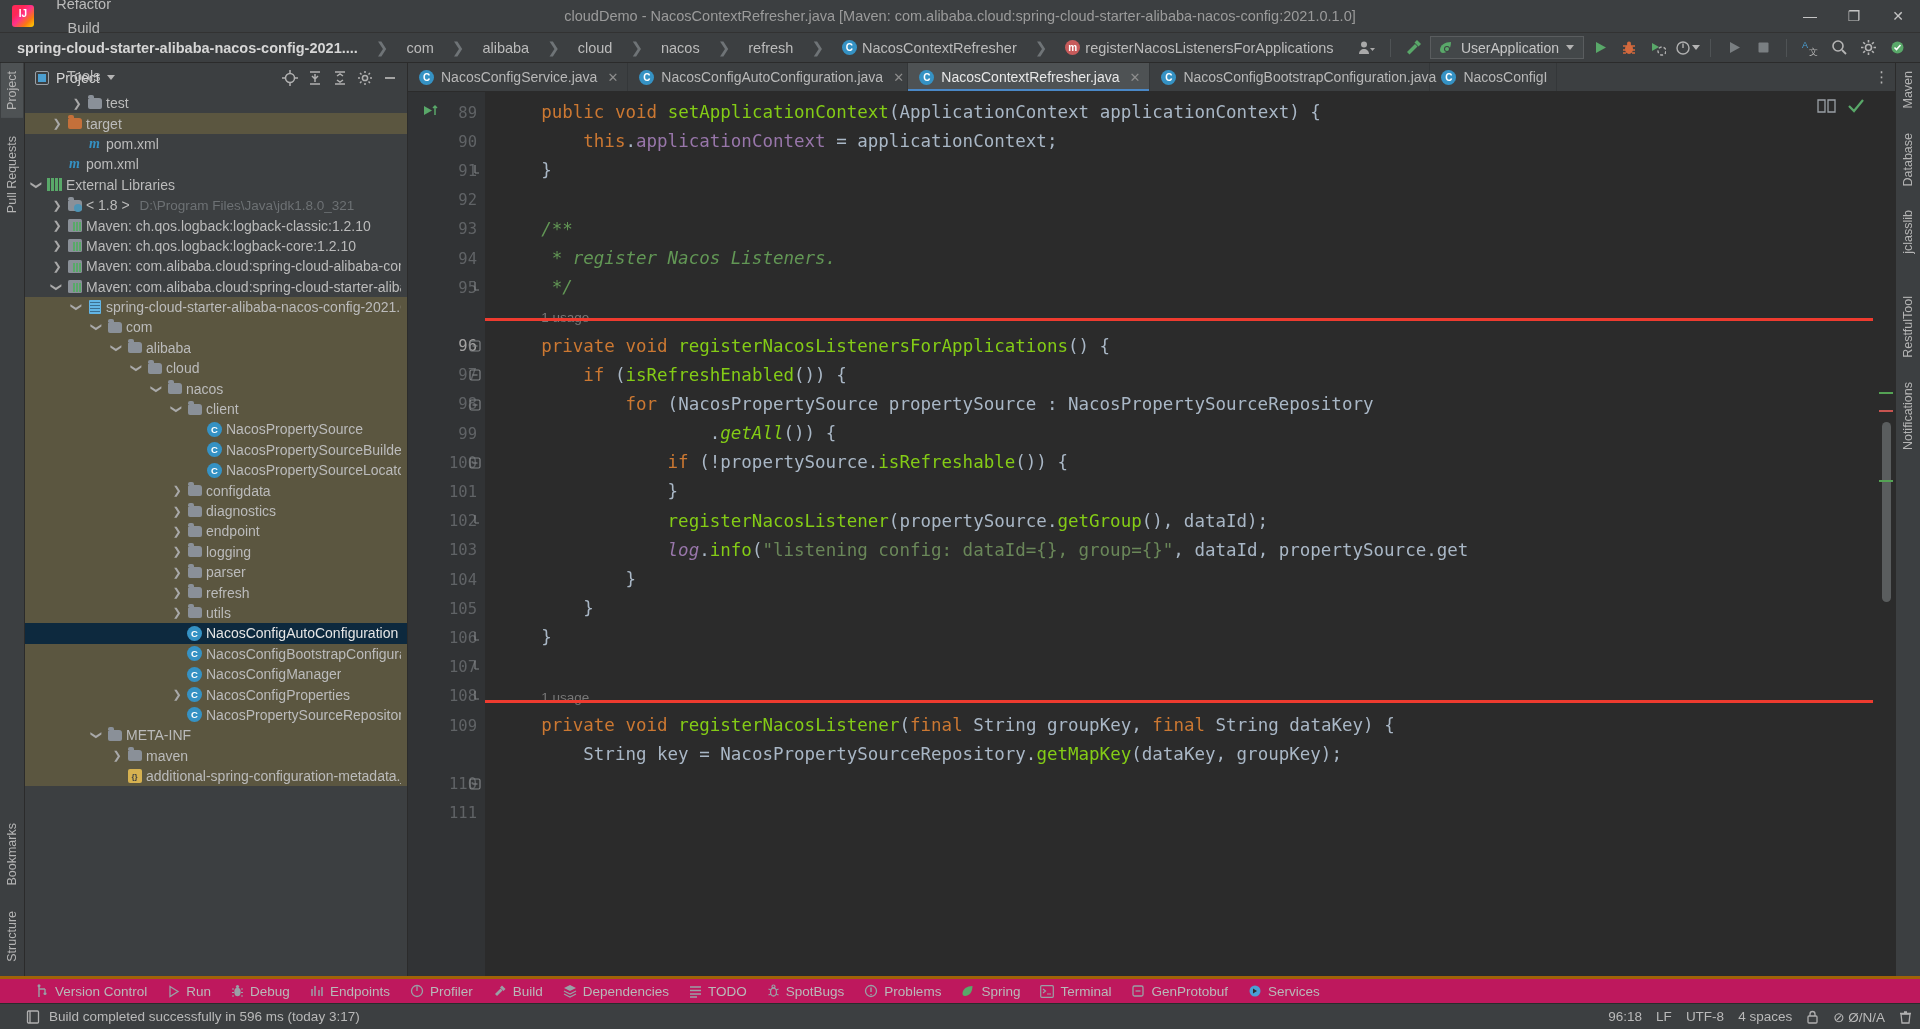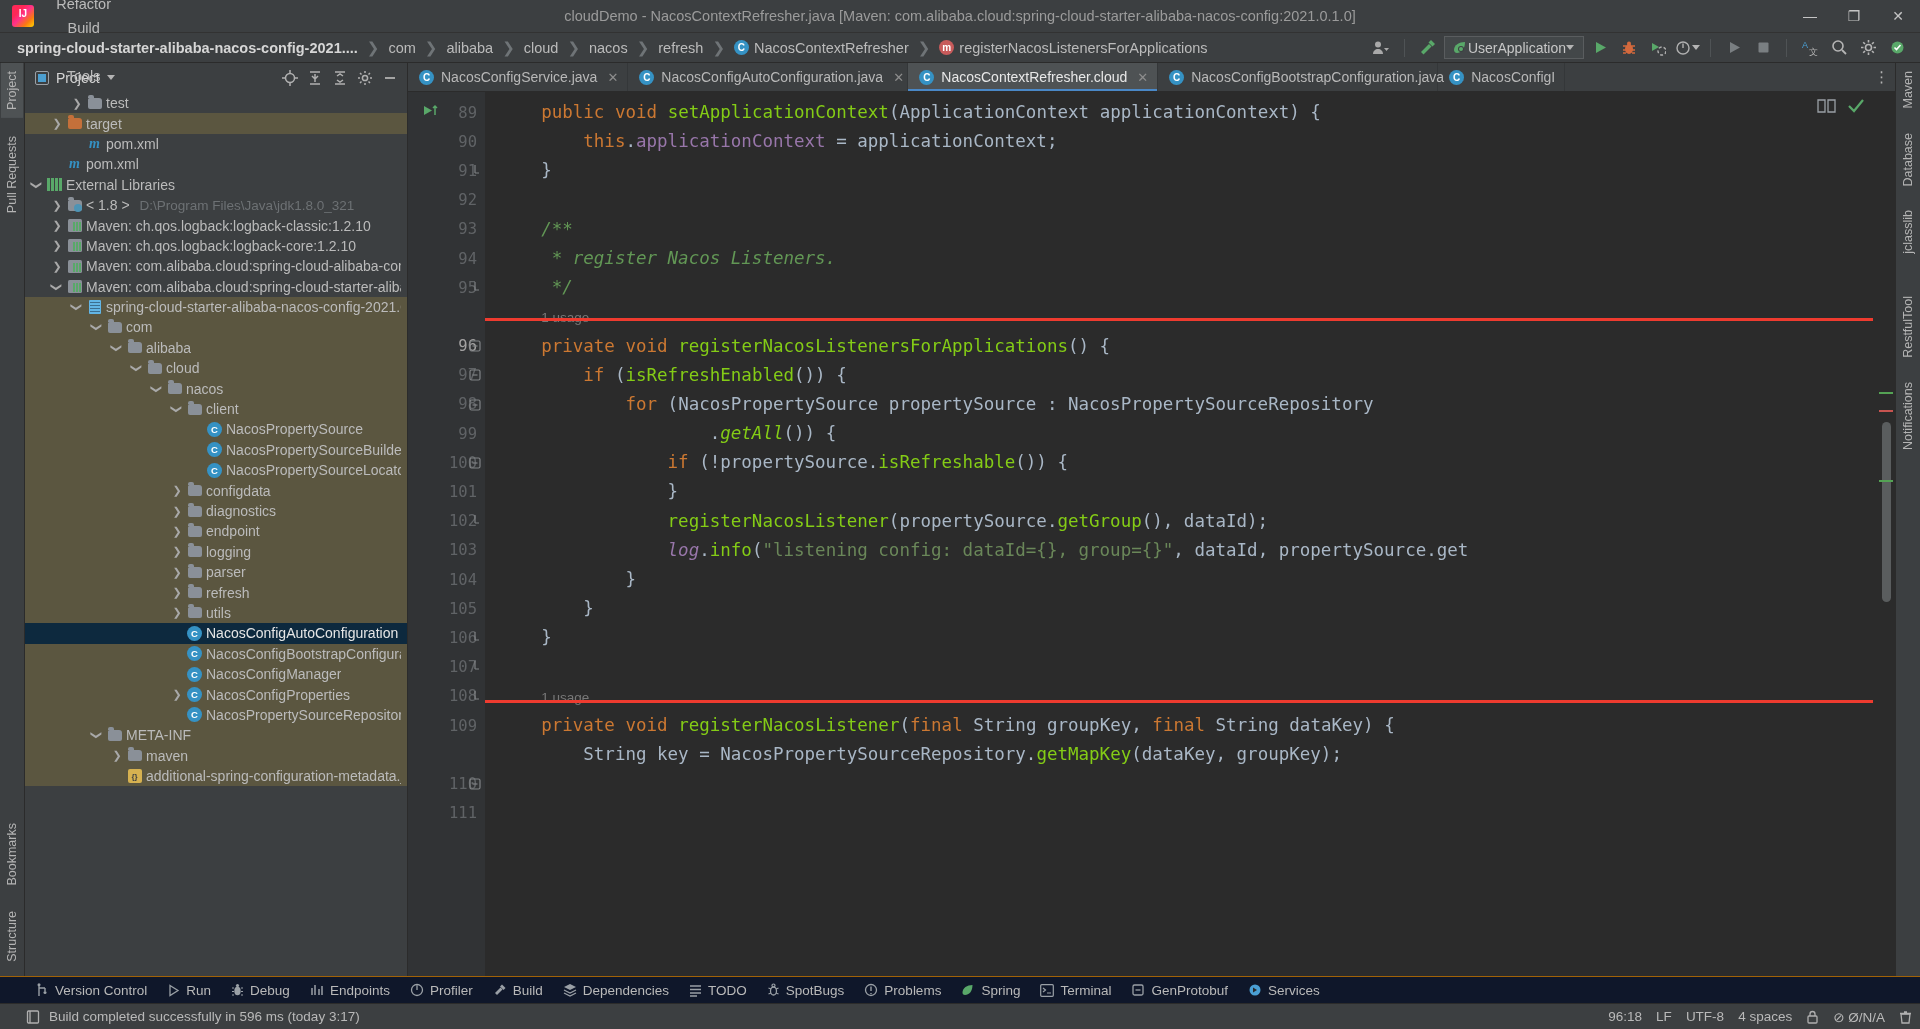--- a/index.html
+++ b/index.html
@@ -28,34 +28,34 @@
     pointer-events:none;white-space:nowrap;
   }
   .win-btns{margin-left:auto;display:flex;align-items:center;z-index:5;}
   .win-btn{width:44px;height:33px;display:flex;align-items:center;justify-content:center;color:#c4c4c4;font-size:14px;}
 
   
   .navbar{
     height:30px;flex:0 0 30px;background:#3c3f41;display:flex;align-items:center;
     padding-left:14px;border-bottom:1px solid #2b2b2b;position:relative;
   }
-  .crumbs{display:flex;align-items:center;gap:0;min-width:0;}
+  .crumbs{display:flex;align-items:center;gap:9px;min-width:0;}
   .crumb{color:#bbbbbb;font-size:14.5px;display:flex;align-items:center;gap:5px;padding:2px 3px;white-space:nowrap;}
   .crumb.root{font-weight:bold;color:#d6d6d6;}
   .crumb-sep{color:#6f7477;font-size:15px;margin:0 6px;}
   .cicon{width:15px;height:15px;border-radius:50%;display:inline-flex;align-items:center;justify-content:center;
     font-size:10px;color:#fff;font-weight:bold;flex:0 0 15px;}
   .cicon.cls{background:#3592c4;}
   .cicon.mtd{background:#c75b5b;}
 
   .nav-right{margin-left:auto;display:flex;align-items:center;gap:3px;padding-right:10px;}
   .tb-btn{width:26px;height:24px;display:flex;align-items:center;justify-content:center;border-radius:3px;color:#b4b4b4;}
   .vsep{width:1px;height:18px;background:#4f5355;margin:0 7px;}
   .runcfg{
-    display:flex;align-items:center;height:23px;padding:0 9px 0 7px;border:1px solid #5a5d5f;border-radius:0;
+    display:flex;align-items:center;gap:7px;height:23px;padding:0 9px 0 7px;border:1px solid #5a5d5f;border-radius:0;
     background:#434749;color:#c7c7c7;font-size:14px;
   }
 
   
   .body{flex:1 1 auto;display:flex;min-height:0;}
 
   
   .rail{width:25px;flex:0 0 25px;background:#3c3f41;border-right:1px solid #2b2b2b;
     display:flex;flex-direction:column;align-items:center;position:relative;}
   .rail-tab{writing-mode:vertical-rl;text-orientation:mixed;transform:rotate(180deg);
@@ -138,22 +138,22 @@
   .scrollcol{width:22px;flex:0 0 22px;background:#2b2b2b;position:relative;}
   .sbar{position:absolute;right:4px;width:9px;background:#5a5d5e;border-radius:5px;}
   .mark-g{position:absolute;right:2px;width:14px;height:2px;background:#54a254;}
   .mark-r{position:absolute;right:2px;width:14px;height:2px;background:#c75450;}
 
   .edit-ovl{position:absolute;top:4px;right:30px;display:flex;gap:10px;z-index:12;}
   .ovl-ic{width:19px;height:19px;color:#9aa0a6;display:flex;align-items:center;justify-content:center;}
   .ovl-ic.ok{color:#59a869;}
 
   
-  .toolwins{height:27px;flex:0 0 27px;background:#0f172a;display:flex;align-items:center;
-    border-top:1px solid #a16207;padding-left:26px;gap:2px;}
+  .toolwins{height:27px;flex:0 0 27px;background:#be185d;display:flex;align-items:center;
+    border-top:3px solid #a16207;padding-left:26px;gap:2px;}
   .tw{display:flex;align-items:center;gap:6px;color:#b9b9b9;font-size:13.5px;padding:3px 9px;border-radius:3px;white-space:nowrap;}
   .tw .g{color:#9aa0a6;display:flex;align-items:center;}
 
   .statusbar{height:26px;flex:0 0 26px;background:#3c3f41;display:flex;align-items:center;
     border-top:1px solid #2b2b2b;padding:0 8px 0 26px;gap:9px;color:#b9b9b9;font-size:13.5px;}
   .st-right{margin-left:auto;display:flex;align-items:center;gap:14px;}
   .st-item{white-space:nowrap;}
   svg{display:block;}
 </style>
 </head>
@@ -630,21 +630,21 @@
           <span>NacosConfigService.java</span>
           <span class="x">✕</span>
         </div>
         <div class="etab">
           <span class="cicon cls">C</span>
           <span>NacosConfigAutoConfiguration.java</span>
           <span class="x">✕</span>
         </div>
         <div class="etab active">
           <span class="cicon cls">C</span>
-          <span>NacosContextRefresher.cloud</span>
+          <span>NacosContextRefresher.java</span>
           <span class="x">✕</span>
         </div>
         <div class="etab">
           <span class="cicon cls">C</span>
           <span>NacosConfigBootstrapConfiguration.java</span>
           <span class="x">✕</span>
         </div>
         <div class="etab">
           <span class="cicon cls">C</span>
           <span>NacosConfigI</span>

